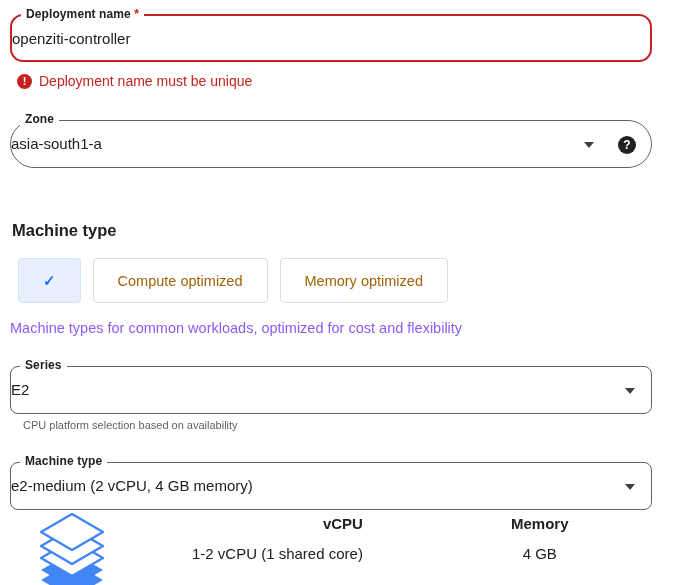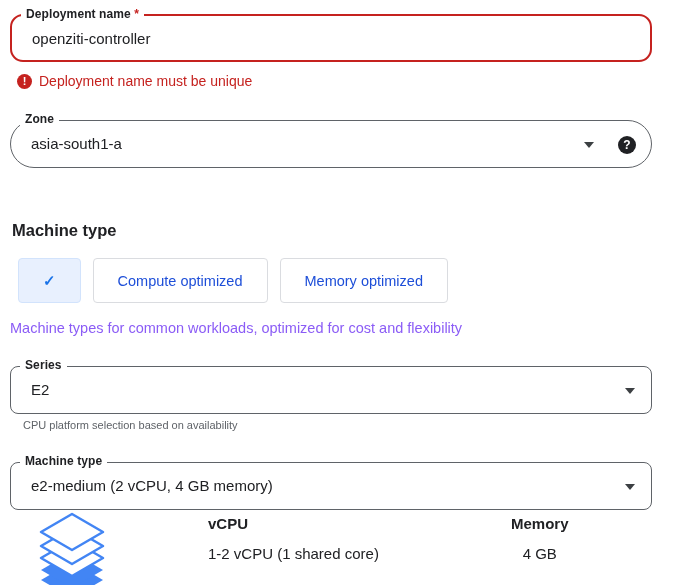--- a/index.html
+++ b/index.html
@@ -25,21 +25,21 @@
     position: absolute; top: -9px; left: 9px;
     background: #fff; padding: 0 5px;
     font-size: 12px; font-weight: bold; color: #202124;
     letter-spacing: .1px; white-space: nowrap;
   }
   .field .flabel .req { color: #c5221f; font-weight: bold; }
   .field .fvalue {
     position: absolute; left: 0; top: 0;
     width: 100%; height: 100%;
     border: none; outline: none; background: transparent;
-    padding: 0 70px 0 20px;
+    padding: 0 70px 0 0;
     font-family: "Liberation Sans", sans-serif;
     font-size: 15px; color: #202124;
     line-height: 44px;
     display: flex; align-items: center;
   }
   input.fvalue { line-height: normal; }
 
   .caret-icon {
     position: absolute; top: 21px;
     width: 0; height: 0;
@@ -87,33 +87,33 @@
 
   
   .tabs {
     position: absolute; left: 18px; top: 258px;
     display: flex; gap: 12px;
   }
   .tab {
     height: 45px; display: flex; align-items: center; gap: 10px;
     padding: 0 24px; border-radius: 4px;
     background: #fff; border: 1px solid #dadce0;
-    font-size: 14.5px; color: #1d4ed8; cursor: pointer;
+    font-size: 14.5px; color: #a16207; cursor: pointer;
     white-space: nowrap;
   }
   .tab.selected {
     background: #e8f0fe; border-color: #d2e3fc;
     color: #1a73e8; font-weight: bold;
   }
   .tab .check { font-size: 15px; font-weight: bold; color: #1a73e8; }
 
   
   .stack-icon { position: absolute; left: 38px; top: 512px; width: 68px; height: 73px; overflow: hidden; }
   .spec-col { position: absolute; top: 514px; }
-  .spec-col.vcpu { left: 208px; }
+  .spec-col.vcpu { left: 192px; text-align: right; }
   .spec-col.memory { left: 511px; text-align: center; }
   .spec-header { font-size: 15px; font-weight: bold; color: #202124; line-height: 20px; }
   .spec-value { margin-top: 10px; font-size: 15px; color: #202124; line-height: 20px; }
 </style>
 </head>
 <body>
 
 <div class="page">
 
   <div class="field error" style="top:14px; left:10px;border-radius:13px;">

